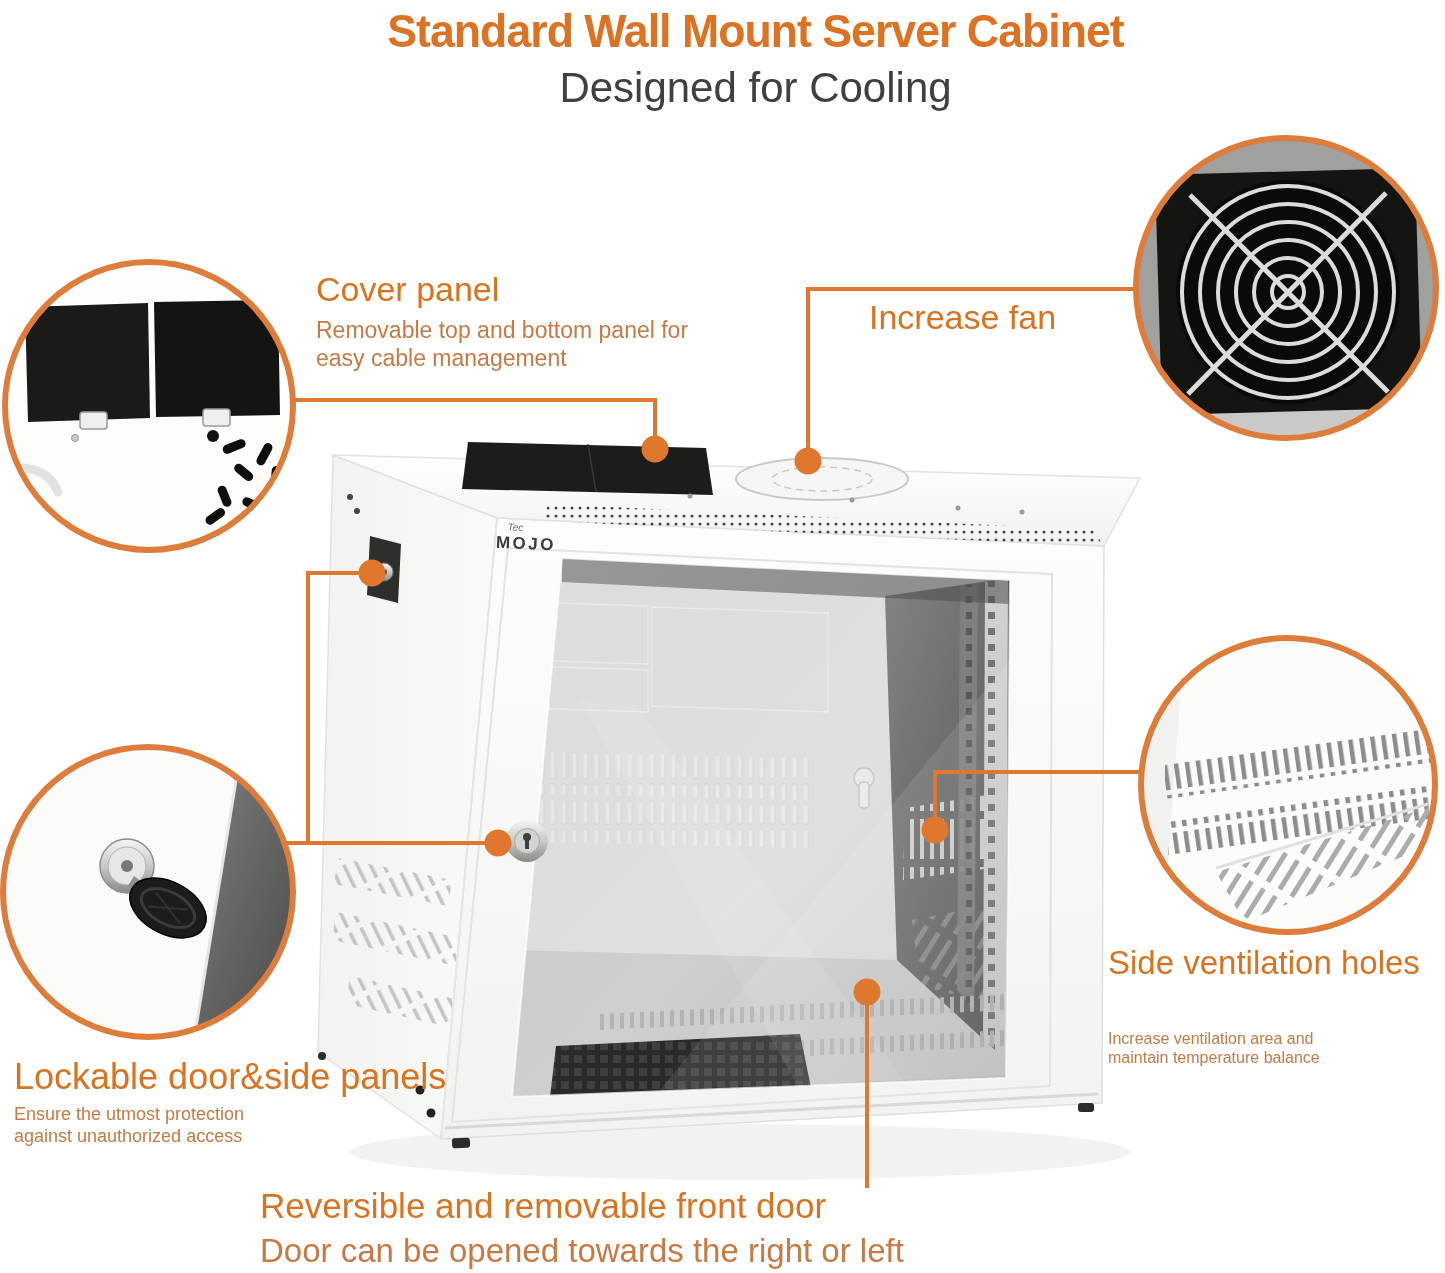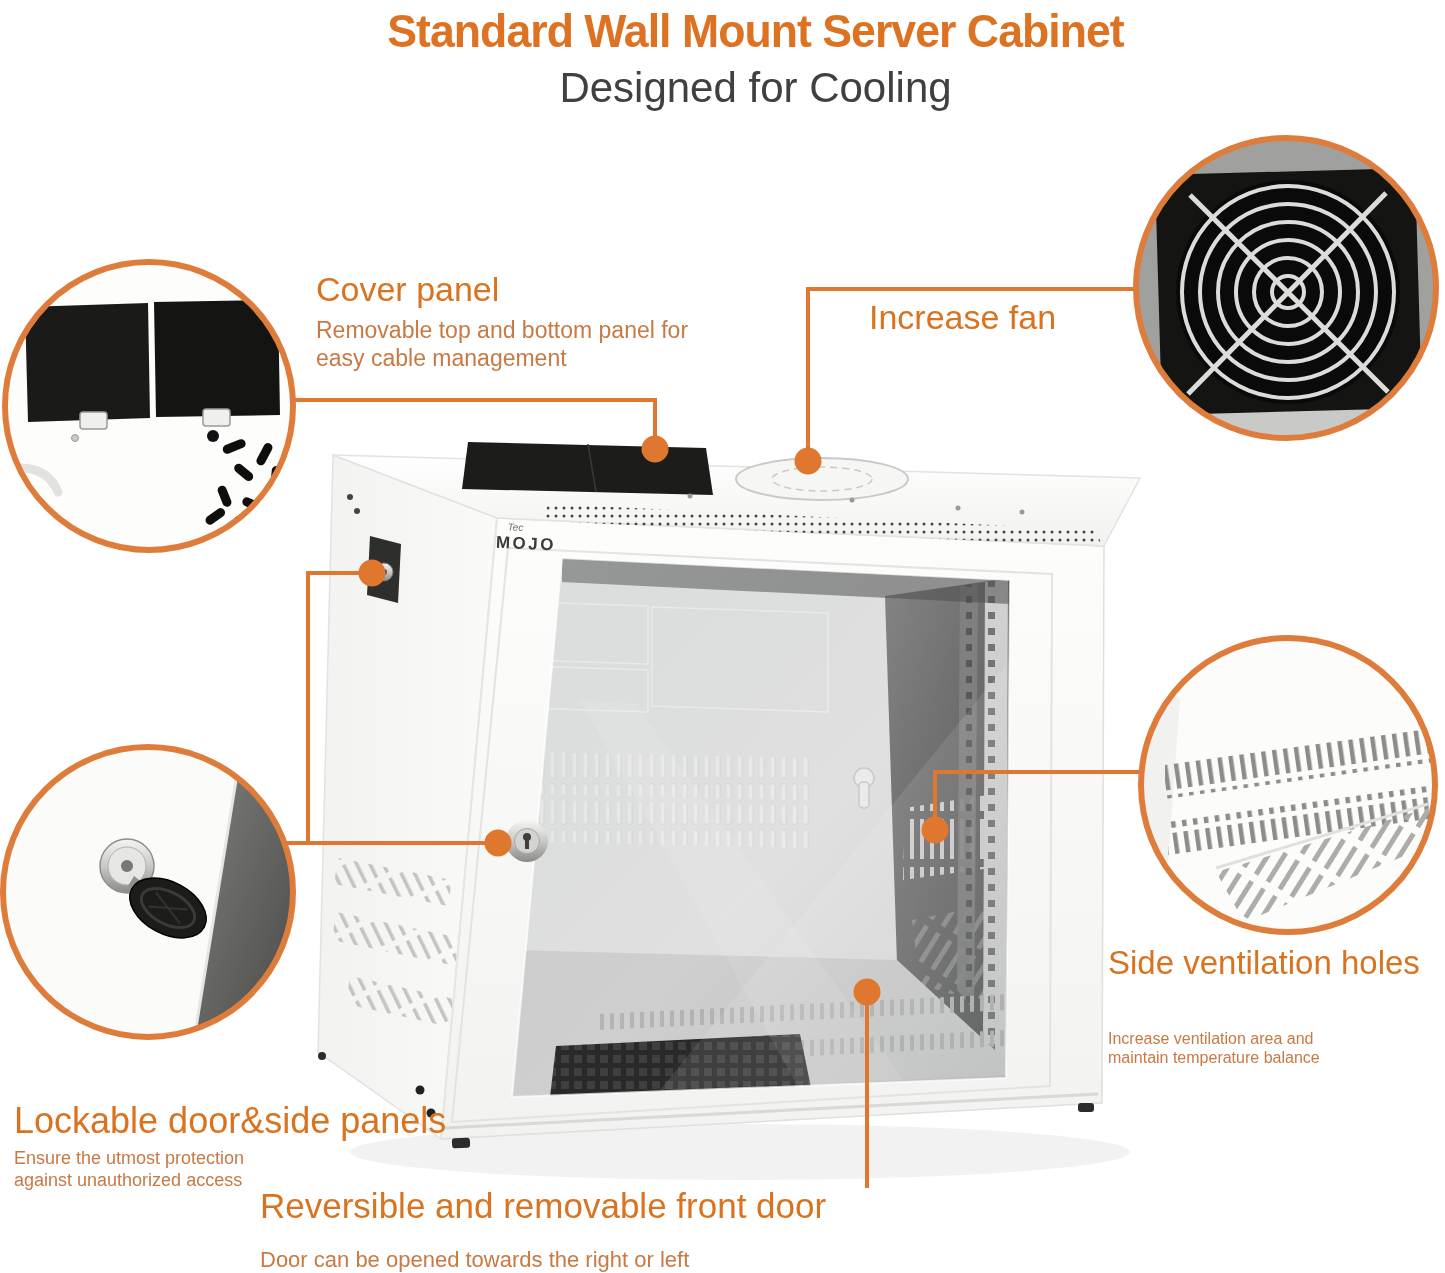--- a/index.html
+++ b/index.html
@@ -21,26 +21,26 @@
   .callout .b{color:#C87944;white-space:pre-line;line-height:1.22;margin-top:8px;}
   .co-cover{left:316px;top:272px;width:560px;}
   .co-cover .h{font-size:34px;}
   .co-cover .b{font-size:23px;}
   .co-fan{left:869px;top:300px;width:420px;}
   .co-fan .h{font-size:34px;}
   .co-fan .b{font-size:24px;}
   .co-vent{left:1108px;top:946px;width:337px;}
   .co-vent .h{font-size:33px;}
   .co-vent .b{font-size:16px;margin-top:48px;}
-  .co-lock{left:14px;top:1102px;width:460px;}
+  .co-lock{left:14px;top:1058px;width:460px;}
   .co-lock .h{font-size:36px;}
   .co-lock .b{font-size:18px;}
   .co-door{left:260px;top:1188px;width:1000px;text-align:left;}
   .co-door .h{font-size:35px;}
-  .co-door .b{font-size:22px;margin-top:22px;}
+  .co-door .b{font-size:33px;margin-top:6px;}
   svg{position:absolute;left:0;top:0;}
 </style>
 </head>
 <body>
 
 <div class="stage">
 
   <svg width="1445" height="1273" viewBox="0 0 1445 1273">
     <defs>
       <linearGradient id="gTop" x1="0" y1="0" x2="0" y2="1">

